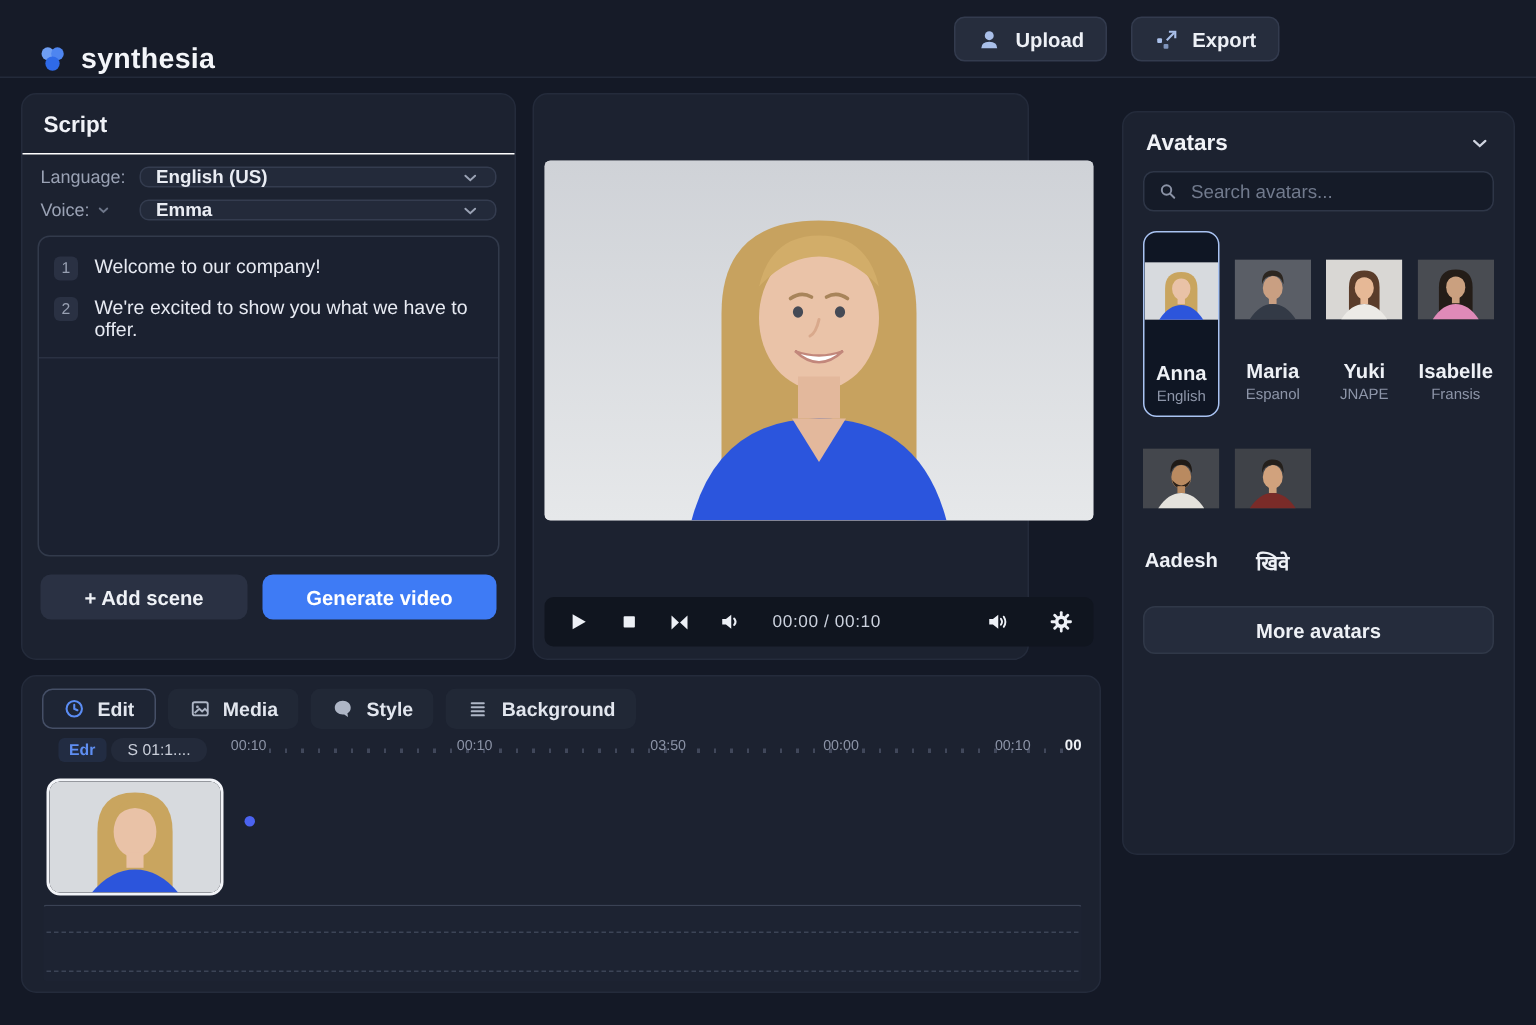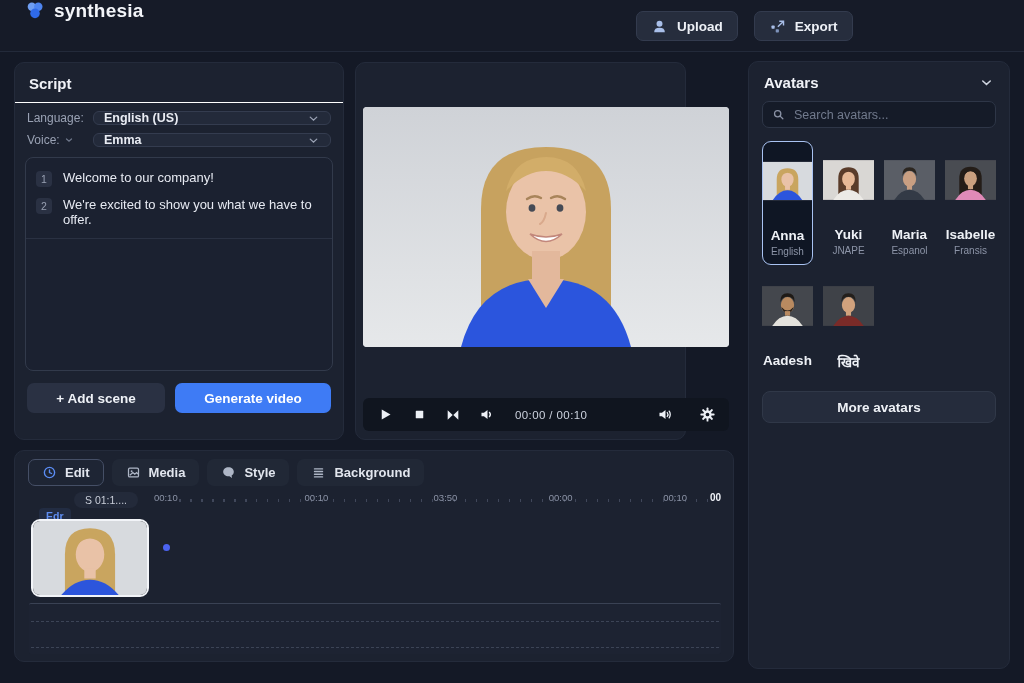--- a/index.html
+++ b/index.html
@@ -7,31 +7,31 @@
     width:1024px;height:683px;position:relative;overflow:hidden;
     background:#141926;color:#e7eaf2;
     font-family:"Liberation Sans","DejaVu Sans",sans-serif;
     -webkit-font-smoothing:antialiased;
   }
   svg{display:block}
   .clickable{cursor:pointer}
 
   
   .topbar{position:absolute;left:0;top:0;width:1024px;height:52px;background:#161b28;
-    border-bottom:1px solid #232a3a;box-sizing:border-box;display:flex;align-items:flex-start}
+    border-bottom:1px solid #232a3a;box-sizing:border-box;display:flex;align-items:flex-end}
   .logo{display:flex;align-items:center;gap:8px;margin-left:24px;font-size:19px;font-weight:700;color:#f3f5f9;letter-spacing:.2px}
   .topbar-actions{position:absolute;left:636px;top:11px;display:flex;gap:16px}
   .btn-dark{height:30px;padding:12px 14px;background:#262d3d;border:1px solid #333b4e;border-radius:7px;
     display:flex;align-items:center;gap:9px;font-size:13.5px;font-weight:600;color:#edf0f6;box-sizing:border-box}
 
   
   .panel{position:absolute;background:#1c2230;border:1px solid #242b3b;border-radius:10px;box-sizing:border-box}
   #script-panel{left:14px;top:62px;width:330px;height:378px}
   #stage-panel{left:355px;top:62px;width:331px;height:378px}
-  #avatars-panel{left:748px;top:61px;width:262px;height:608px}
+  #avatars-panel{left:748px;top:74px;width:262px;height:496px}
   #editor-panel{left:14px;top:450px;width:720px;height:212px}
 
   
   .panel-title{font-size:15px;font-weight:700;padding:12px 14px 10px;border-bottom:1px solid #ffffff;color:#f0f2f7}
   .form-row{display:flex;align-items:center;gap:6px;margin:8px 12px 0}
   .form-label{font-size:12px;color:#9aa2b4;width:60px;flex:none;display:flex;align-items:center;gap:4px}
   .select{flex:1;height:14px;background:#232a3a;border:1px solid #343c4f;border-radius:6px;
     display:flex;align-items:center;justify-content:space-between;padding:0 10px;font-size:12.5px;font-weight:600;color:#e9ecf3;box-sizing:border-box}
   .script-box{margin:10px 10px 0;height:214px;border:1px solid #323a4b;border-radius:8px;background:#1b2130;box-sizing:border-box}
   .script-lines{padding:7px 0 6px;border-bottom:1px solid #2a3142}
@@ -67,21 +67,21 @@
   .av-sub{font-size:10px;color:#8d95a8;margin-top:3px}
   .more-btn{margin:13px 13px 0;height:30px;background:#252c3c;border:1px solid #303848;border-radius:8px;
     display:flex;align-items:center;justify-content:center;font-size:13.5px;font-weight:700;color:#eef1f6}
 
   
   .tabs{display:flex;gap:8px;padding:8px 13px 0}
   .tab{height:27px;display:flex;align-items:center;gap:8px;padding:0 13px;border-radius:7px;
     font-size:13px;font-weight:600;color:#e2e6ee;background:#212836;border:1px solid transparent;box-sizing:border-box}
   .tab.active{border:1px solid #454f66;background:#1e2534}
   .ruler{position:absolute;left:12px;right:12px;top:40px;height:22px}
-  .ruler-chip{position:absolute;left:12px;top:17px;background:#222c42;color:#5f8ef2;font-weight:700;
+  .ruler-chip{position:absolute;left:12px;top:1px;background:#222c42;color:#5f8ef2;font-weight:700;
     font-size:10.5px;padding:2px 7px;border-radius:4px}
   .scene-pill{position:absolute;left:47px;top:1px;background:#232a3a;border-radius:9px;padding:2px 11px;
     color:#c9ced9;font-size:10.5px;max-width:92px;white-space:nowrap;overflow:hidden}
   .ticks{position:absolute;left:152px;right:4px;top:8px;height:3px;
     background:repeating-linear-gradient(90deg,#40475a 0 1.5px,transparent 1.5px 11px)}
   .mark{position:absolute;top:1px;font-size:9.5px;color:#8b93a6;transform:translateX(-50%)}
   .mark.end{transform:none;right:0;color:#eef1f6;font-weight:700;font-size:10px}
   .clip-thumb{position:absolute;left:16px;top:68px;width:118px;height:78px;border:2px solid #f2f4f8;
     border-radius:9px;overflow:hidden;background:#0d1118;box-sizing:border-box}
   .clip-dot{position:absolute;left:148px;top:93px;width:7px;height:7px;border-radius:50%;background:#4b63f0}
@@ -301,47 +301,47 @@
             <ellipse class="p-skin" cx="50" cy="36" rx="12.5" ry="15"></ellipse>
             <path class="p-hair" d="M38 28 Q41 17 50 17 Q59 17 62 28 Q56 22 50 22 Q44 22 38 28 Z"></path>
             <rect class="p-skin" x="45" y="48" width="10" height="9"></rect>
             <path class="p-top" d="M20 78 Q33 58 50 58 Q67 58 80 78 Z"></path>
           </svg>
       </div>
       <div class="av-name">Anna</div>
       <div class="av-sub">English</div>
     </div>
 
+    <div class="av-card clickable av-maria">
+      <div class="av-thumb">
+        <svg class="portrait" viewBox="0 0 100 78">
+            <rect class="p-bg" width="100" height="78"></rect>
+            <ellipse class="p-skin" cx="50" cy="37" rx="13" ry="15.5"></ellipse>
+            <path class="p-hair" d="M36 32 Q35 14 50 14 Q65 14 64 32 Q61 21 50 21 Q39 21 36 32 Z"></path>
+            <rect class="p-skin" x="45" y="49" width="10" height="9"></rect>
+            <path class="p-top" d="M20 78 Q33 58 50 58 Q67 58 80 78 Z"></path>
+          </svg>
+      </div>
+      <div class="av-name">Maria</div>
+      <div class="av-sub">Espanol</div>
+    </div>
+
     <div class="av-card clickable av-yuki">
       <div class="av-thumb">
         <svg class="portrait" viewBox="0 0 100 78">
             <rect class="p-bg" width="100" height="78"></rect>
             <path class="p-hair" d="M30 68 V36 Q30 14 50 14 Q70 14 70 36 V68 Q62 62 50 62 Q38 62 30 68 Z"></path>
             <ellipse class="p-skin" cx="50" cy="37" rx="12.5" ry="15"></ellipse>
             <path class="p-hair" d="M38 29 Q41 18 50 18 Q59 18 62 29 Q56 23 50 23 Q44 23 38 29 Z"></path>
             <rect class="p-skin" x="45" y="49" width="10" height="9"></rect>
             <path class="p-top" d="M20 78 Q33 58 50 58 Q67 58 80 78 Z"></path>
           </svg>
       </div>
       <div class="av-name">Yuki</div>
       <div class="av-sub">JNAPE</div>
-    </div>
-
-    <div class="av-card clickable av-maria">
-      <div class="av-thumb">
-        <svg class="portrait" viewBox="0 0 100 78">
-            <rect class="p-bg" width="100" height="78"></rect>
-            <ellipse class="p-skin" cx="50" cy="37" rx="13" ry="15.5"></ellipse>
-            <path class="p-hair" d="M36 32 Q35 14 50 14 Q65 14 64 32 Q61 21 50 21 Q39 21 36 32 Z"></path>
-            <rect class="p-skin" x="45" y="49" width="10" height="9"></rect>
-            <path class="p-top" d="M20 78 Q33 58 50 58 Q67 58 80 78 Z"></path>
-          </svg>
-      </div>
-      <div class="av-name">Maria</div>
-      <div class="av-sub">Espanol</div>
     </div>
 
     <div class="av-card clickable av-isabelle">
       <div class="av-thumb">
         <svg class="portrait" viewBox="0 0 100 78">
             <rect class="p-bg" width="100" height="78"></rect>
             <path class="p-hair" d="M28 78 V36 Q28 13 50 13 Q72 13 72 36 V78 Z"></path>
             <ellipse class="p-skin" cx="50" cy="36" rx="12.5" ry="15"></ellipse>
             <path class="p-hair" d="M38 28 Q41 17 50 17 Q59 17 62 28 Q56 22 50 22 Q44 22 38 28 Z"></path>
             <rect class="p-skin" x="45" y="48" width="10" height="9"></rect>

